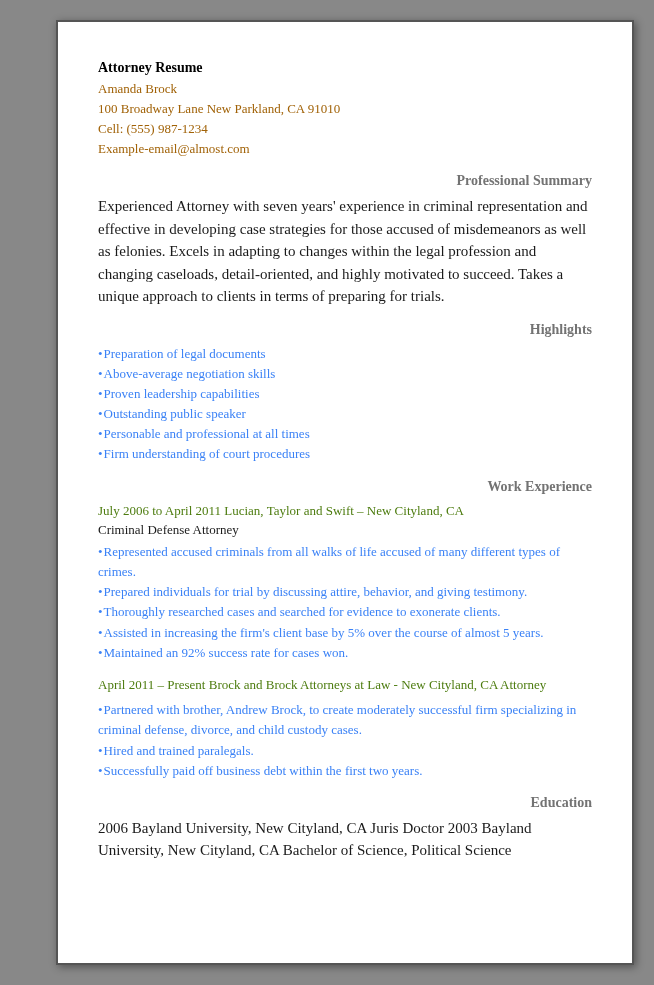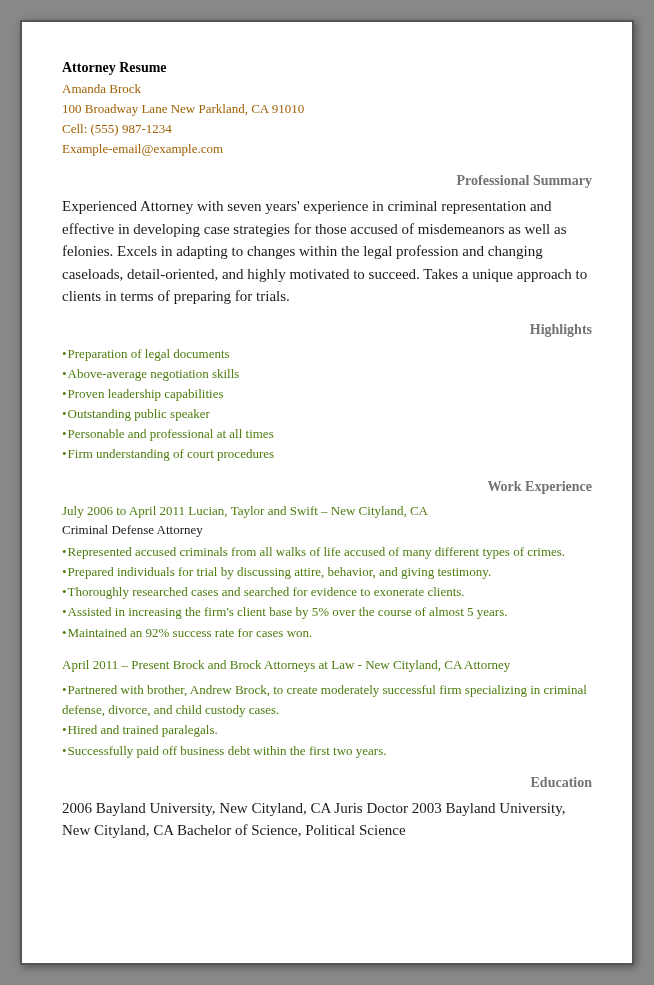--- a/index.html
+++ b/index.html
@@ -18,20 +18,21 @@
       font-family: 'Times New Roman', Times, serif;
     }
 
     .page-container {
       width: 634px;
       min-height: 945px;
       background: #fff;
       border: 2px solid #555;
       padding: 36px 40px 48px 40px;
       box-shadow: 2px 2px 8px rgba(0,0,0,0.4);
+      margin-left: 36px;
     }
 
     .resume-title {
       font-size: 14px;
       font-weight: bold;
       line-height: 1.4;
       margin-bottom: 1px;
     }
 
     .header-line {
@@ -59,21 +60,21 @@
       text-align: left;
     }
 
     .bullet-list {
       margin: 4px 0;
     }
 
     .bullet-item {
       font-size: 13px;
       line-height: 1.55;
-      color: #4d7c0f;
+      color: #3b82f6;
       padding-left: 0;
     }
 
     .bullet-item::before {
       content: '\2022';
       margin-right: 1px;
     }
 
     .work-entry-header {
       font-size: 13px;
@@ -96,21 +97,21 @@
 </head>
 <body>
 
 <div class="page-container">
 
   <div>
     <div class="resume-title">Attorney Resume</div>
     <div class="header-line">Amanda Brock</div>
     <div class="header-line">100 Broadway Lane New Parkland, CA 91010</div>
     <div class="header-line">Cell: (555) 987-1234</div>
-    <div class="header-line">Example-email@example.com</div>
+    <div class="header-line">Example-email@almost.com</div>
   </div>
 
   <div class="section-gap">
     <div class="section-header">Professional Summary</div>
     <div class="body-text">Experienced Attorney with seven years' experience in criminal representation and effective in developing case strategies for those accused of misdemeanors as well as felonies. Excels in adapting to changes within the legal profession and changing caseloads, detail-oriented, and highly motivated to succeed. Takes a unique approach to clients in terms of preparing for trials.</div>
   </div>
 
   <div class="section-gap">
     <div class="section-header">Highlights</div>
     <div class="bullet-list">

